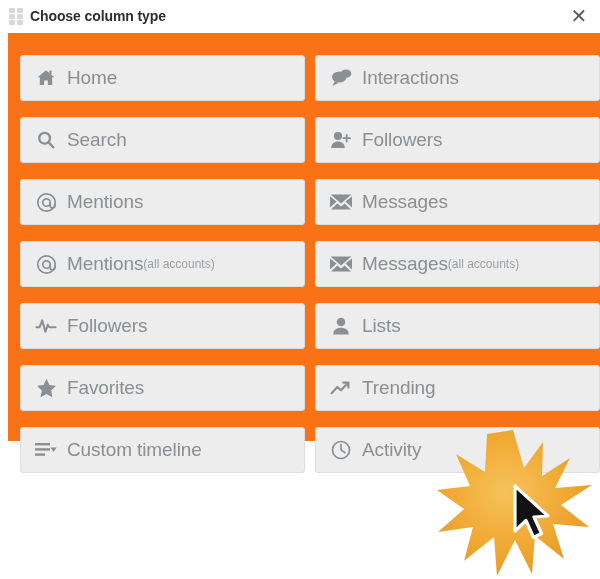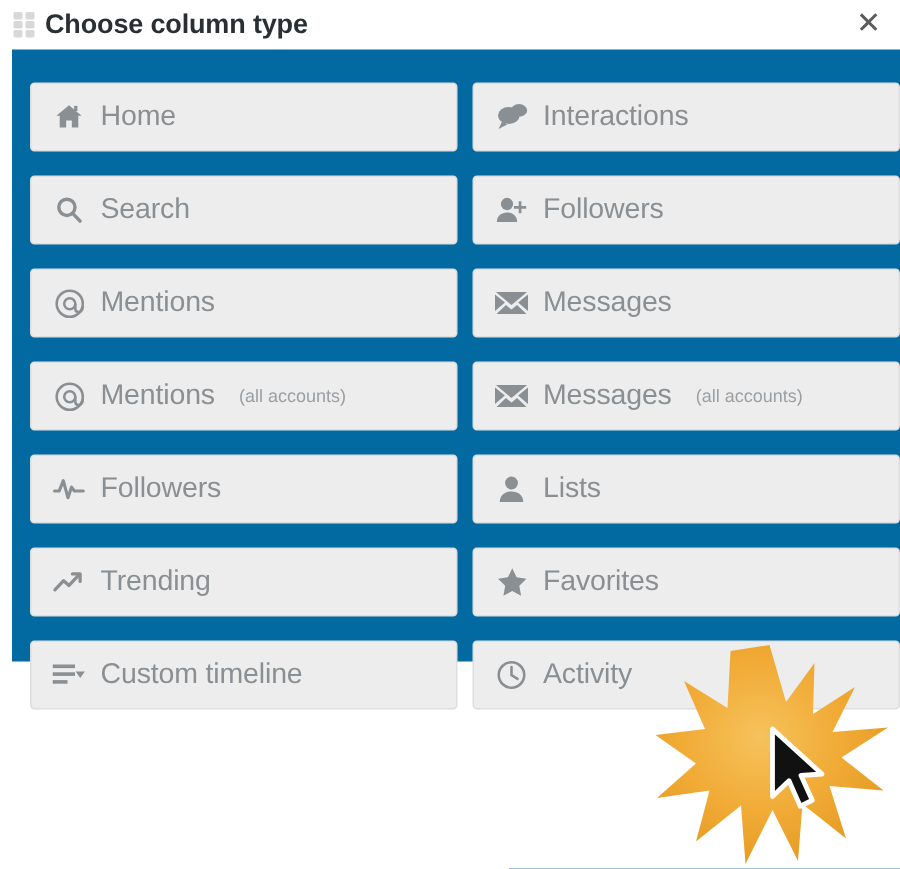--- a/index.html
+++ b/index.html
@@ -53,21 +53,21 @@
     width: 6px;
     height: 5px;
     background: #d8d8d8;
     border-radius: 1px;
   }
 
   .modal-title {
     position: absolute;
     left: 30px;
     top: 6px;
-    font-size: 18px;
+    font-size: 14px;
     font-weight: bold;
     color: #292f33;
     letter-spacing: -0.1px;
     line-height: 20px;
     white-space: nowrap;
   }
 
   .close-button {
     position: absolute;
     right: 8px;
@@ -88,21 +88,21 @@
     font-family: "Liberation Sans", sans-serif;
   }
 
   
   .modal-body {
     position: absolute;
     left: 8px;
     top: 33px;
     width: 592px;
     height: 408px;
-    background: #0369a1;
+    background: #f97316;
     box-sizing: border-box;
     padding: 22px 12px 18px 12px;
   }
 
   .column-grid {
     display: grid;
     grid-template-columns: 285px 285px;
     column-gap: 10px;
     row-gap: 16px;
   }
@@ -140,21 +140,21 @@
     font-size: 19px;
     line-height: 22px;
     color: #8a8f93;
     white-space: nowrap;
     letter-spacing: -0.1px;
   }
   .opt-sub {
     font-size: 12px;
     line-height: 22px;
     color: #9a9fa3;
-    margin-left: 16px;
+    margin-left: 0;
     white-space: nowrap;
     letter-spacing: 0;
   }
 
   
   .click-burst {
     position: absolute;
     left: 437px;
     top: 428px;
     width: 155px;
@@ -284,34 +284,34 @@
           <span class="opt-icon">
             <svg width="18" height="20" viewBox="0 0 18 20" fill="currentColor">
               <circle cx="9" cy="6" r="4.3"></circle>
               <path d="M1.2 18.6c0-4.2 3.3-6.9 7.8-6.9s7.8 2.7 7.8 6.9z"></path>
             </svg>
           </span>
           <span class="opt-label">Lists</span>
         </div>
         <div class="column-option">
           <span class="opt-icon">
+            <svg width="21" height="20" viewBox="0 0 21 20" fill="currentColor">
+              <path d="M10.5 0.8 13.4 6.9 20 7.8 15.2 12.5 16.4 19.2 10.5 16 4.6 19.2 5.8 12.5 1 7.8 7.6 6.9z"></path>
+            </svg>
+          </span>
+          <span class="opt-label">Favorites</span>
+        </div>
+        <div class="column-option">
+          <span class="opt-icon">
             <svg width="22" height="18" viewBox="0 0 22 18" fill="none" stroke="currentColor" stroke-width="2.2" stroke-linecap="round" stroke-linejoin="round">
               <path d="M1.6 14.2 7.4 8.1l3.6 3.2 6.8-7.2"></path>
               <path d="M13.3 3.6h5.1v5" stroke-width="2.2"></path>
             </svg>
           </span>
           <span class="opt-label">Trending</span>
-        </div>
-        <div class="column-option">
-          <span class="opt-icon">
-            <svg width="21" height="20" viewBox="0 0 21 20" fill="currentColor">
-              <path d="M10.5 0.8 13.4 6.9 20 7.8 15.2 12.5 16.4 19.2 10.5 16 4.6 19.2 5.8 12.5 1 7.8 7.6 6.9z"></path>
-            </svg>
-          </span>
-          <span class="opt-label">Favorites</span>
         </div>
         <div class="column-option">
           <span class="opt-icon">
             <svg width="22" height="16" viewBox="0 0 22 16" fill="currentColor">
               <rect x="0" y="1" width="15" height="2.4"></rect>
               <rect x="0" y="6.2" width="15" height="2.4"></rect>
               <rect x="0" y="11.4" width="10" height="2.4"></rect>
               <path d="M15.4 5.6h6.2l-3.1 4.4z"></path>
             </svg>
           </span>

